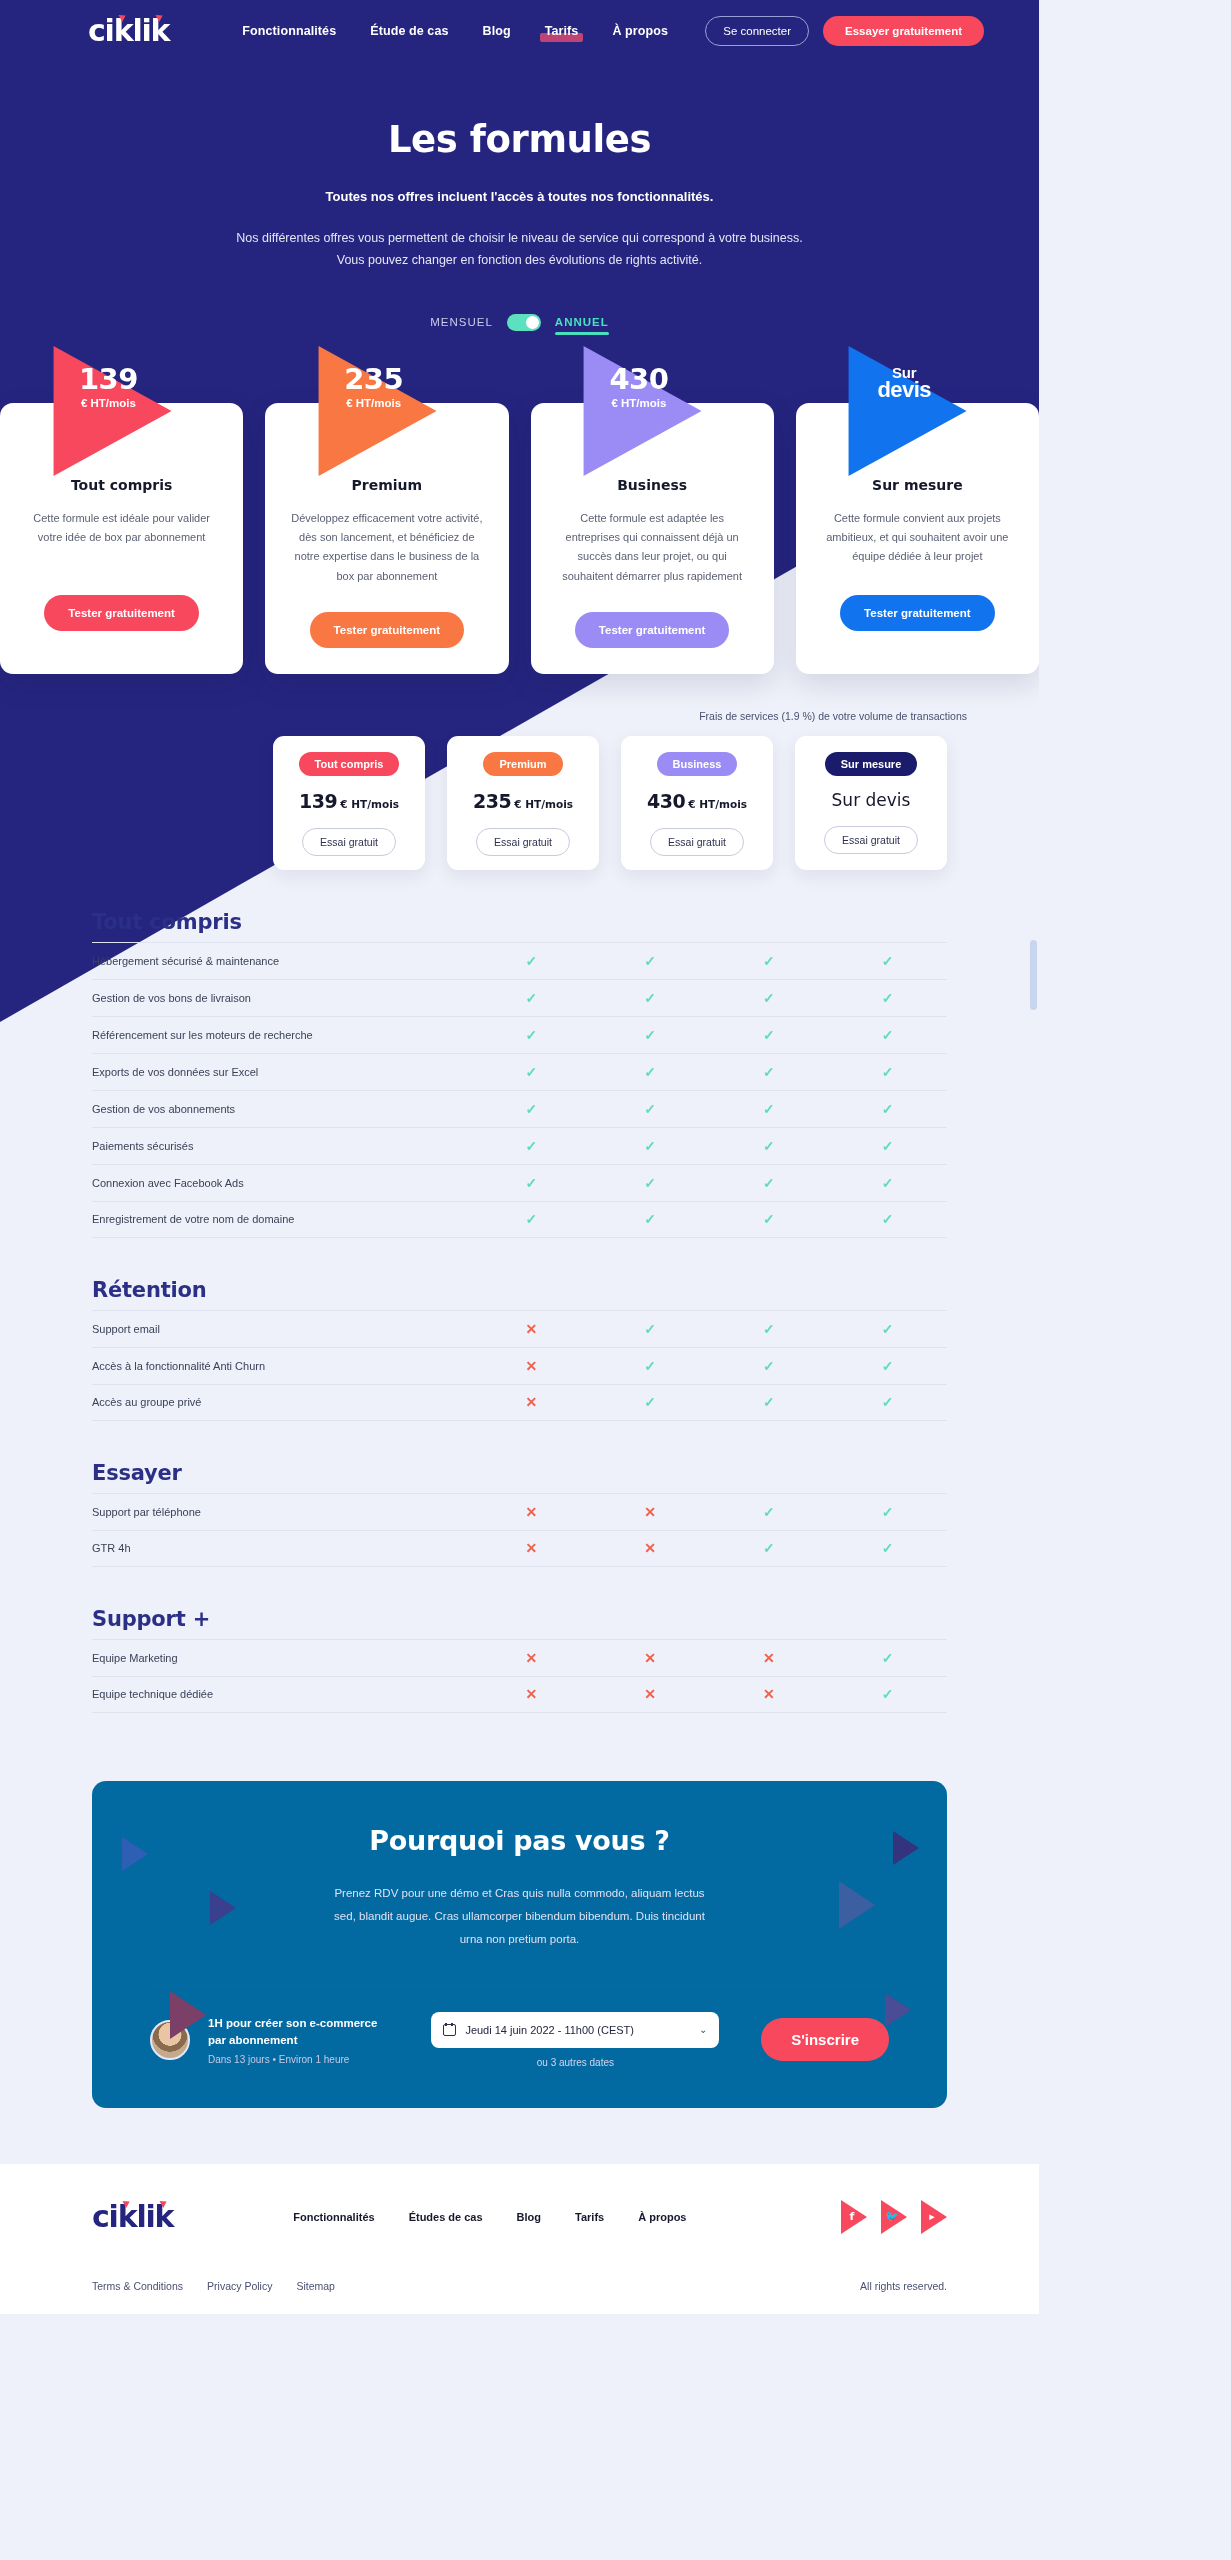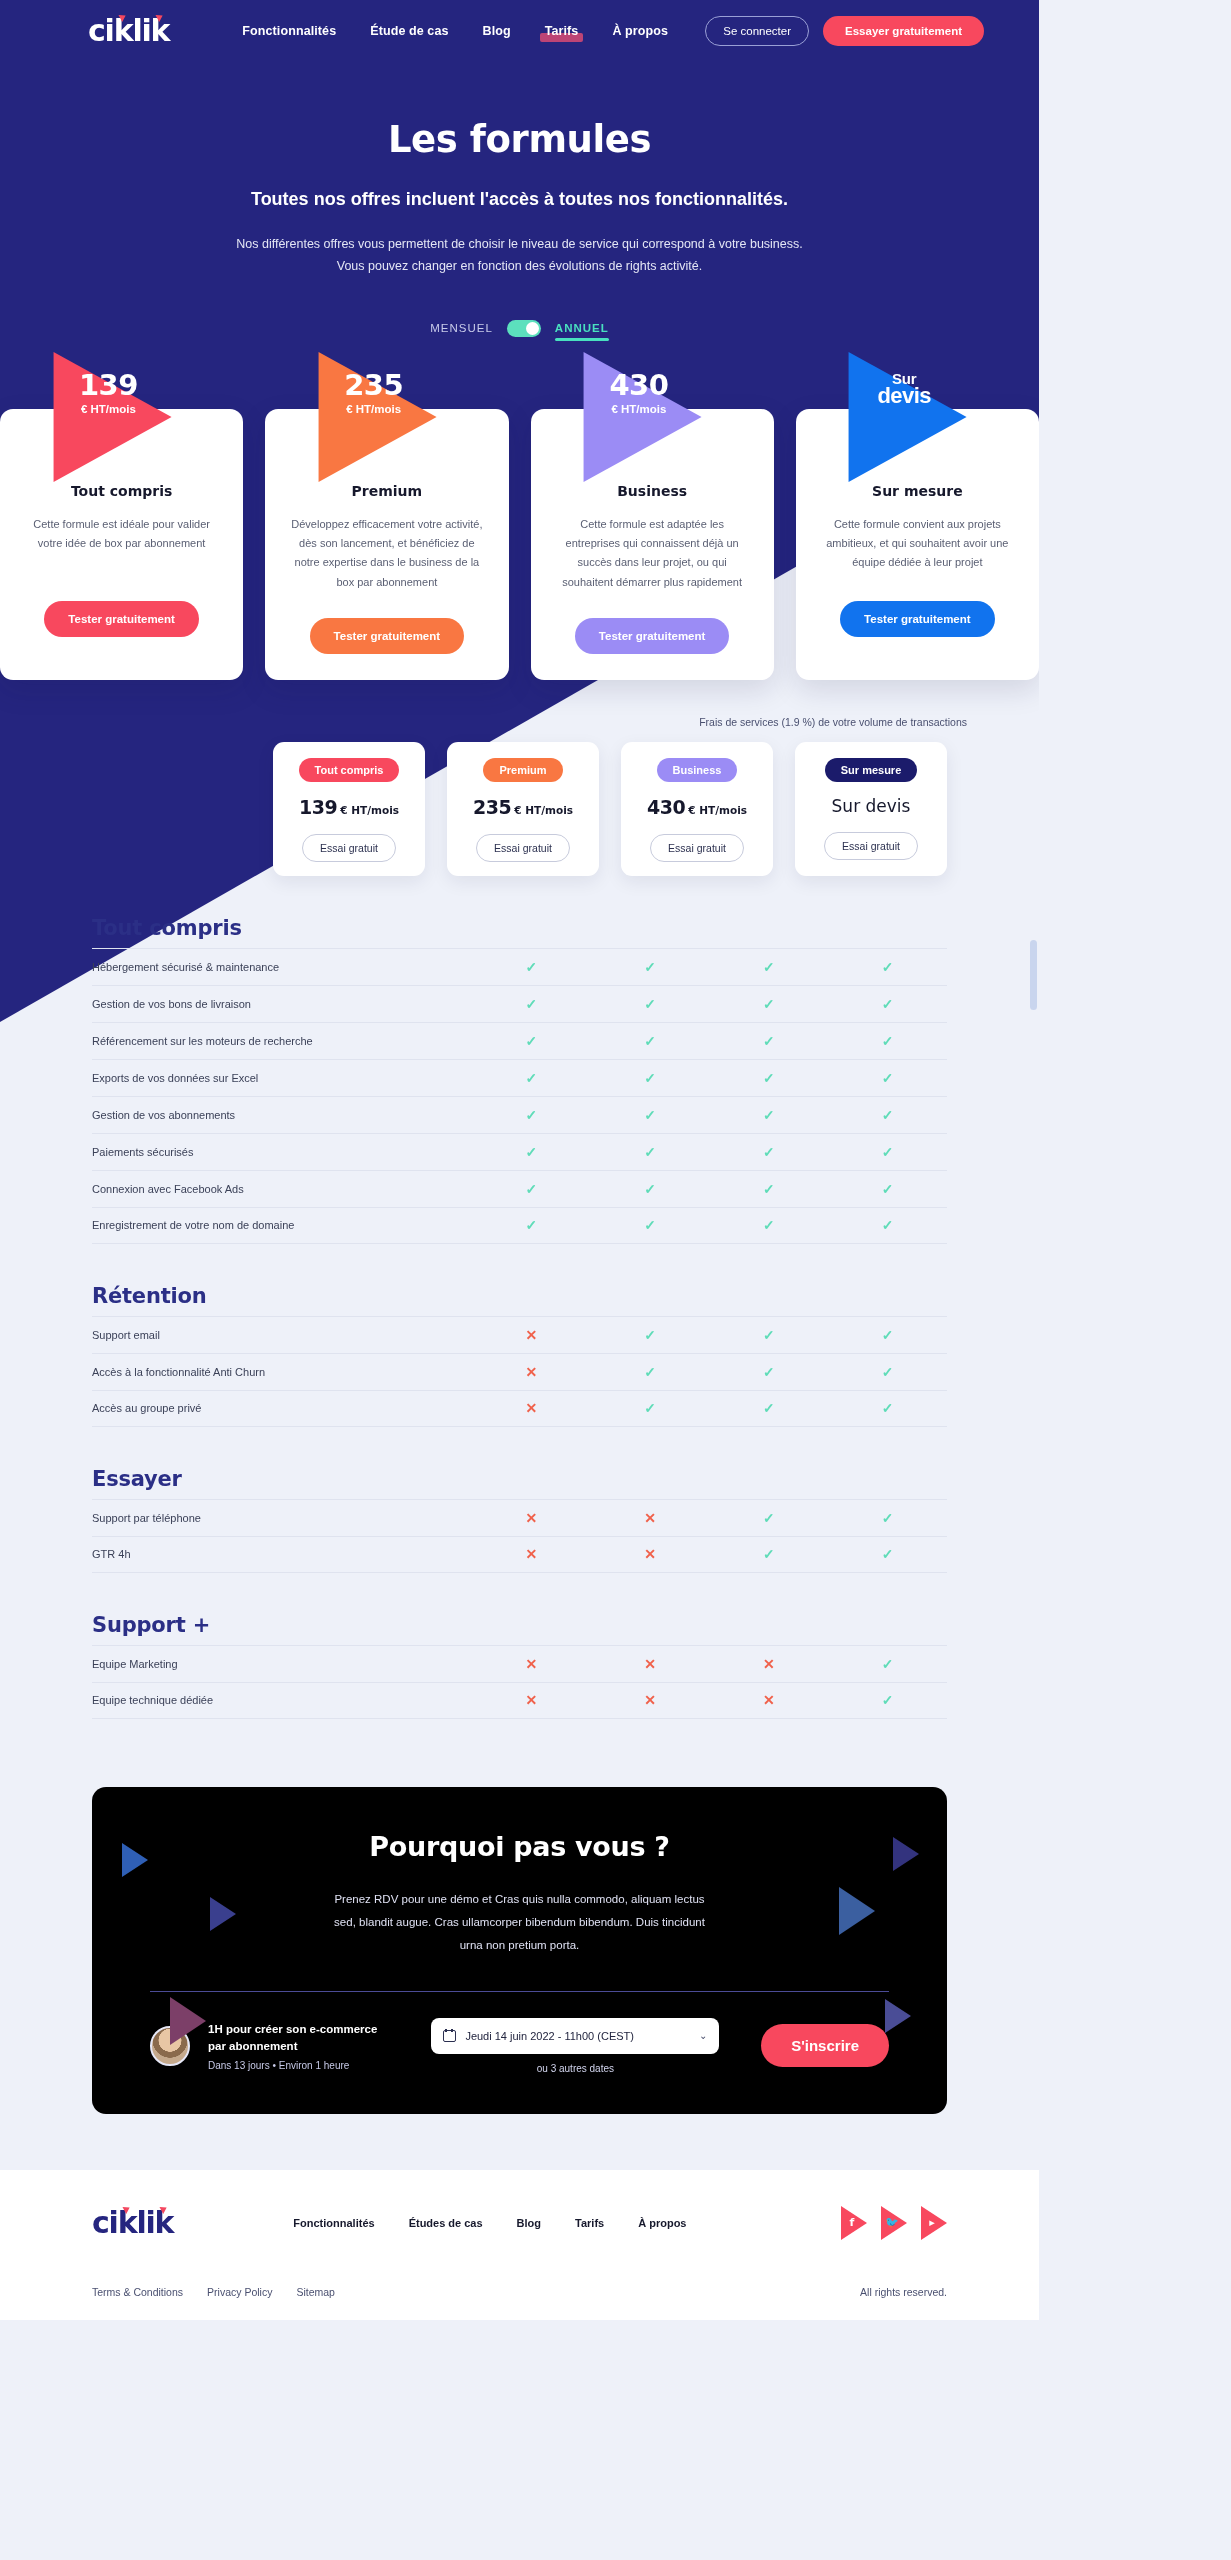--- a/index.html
+++ b/index.html
@@ -59,21 +59,21 @@
   }
   .btn-pink {
     background:#f8485e; color:#fff; border:none; border-radius: 20px;
     padding: 9px 22px; font-size: 11.5px; font-weight: 700; cursor:pointer;
     font-family:"Liberation Sans", sans-serif; white-space:nowrap;
   }
 
   
   .hero { position: relative; z-index: 5; text-align:center; padding-top: 56px; color:#fff; }
   .hero h1 { font-size: 37px; font-weight: 700; letter-spacing:-0.4px; font-family:"DejaVu Sans", sans-serif; }
-  .hero .sub { margin-top: 28px; font-size: 18px; font-weight: 700; }
+  .hero .sub { margin-top: 28px; font-size: 13px; font-weight: 700; }
   .hero .desc { margin-top: 24px; font-size: 12.5px; line-height: 1.75; color:#e4e6f5; font-weight:400; }
 
   
   .toggle-row {
     position:relative; z-index:5; margin-top: 42px;
     display:flex; align-items:center; justify-content:center; gap: 14px;
   }
   .toggle-row .lbl { font-size: 11.5px; letter-spacing: 1px; color:#c9ccea; font-weight:500; }
   .toggle-row .lbl.on { color:#49e0bf; font-weight:700; position:relative; }
   .toggle-row .lbl.on::after {
@@ -166,21 +166,21 @@
   .frow:last-child { border-bottom: 1px solid #dfe3ef; }
   .frow .fname { flex: 0 0 380px; font-size: 11px; color:#3b4158; }
   .frow .fcell { flex:1; text-align:center; }
   .ico { font-size: 14px; font-weight:700; line-height:1; display:inline-block; }
   .ico.yes { color:#5fdcb8; }
   .ico.no { color:#f0614b; }
   .sec-gap { height: 40px; }
 
   
   .cta-panel {
-    position: relative; z-index:5; margin: 68px 92px 16px; background:#000000;
+    position: relative; z-index:5; margin: 68px 92px 16px; background:#0369a1;
     border-radius: 14px; padding: 44px 0 40px; overflow:hidden; color:#fff; text-align:center;
   }
   .cta-panel h2 { font-size: 27px; font-weight:700; font-family:"DejaVu Sans", sans-serif; letter-spacing:-0.3px; }
   .cta-panel .blurb { margin-top: 26px; font-size: 11.5px; line-height: 2; color:#dfe1f3; }
   .cta-tri { position:absolute; width:0; height:0; border-top: 17px solid transparent; border-bottom: 17px solid transparent; }
   .hr { height:1px; background:#4b4b96; margin: 34px 58px 0; }
   .booking { display:flex; align-items:center; padding: 26px 58px 0; gap: 18px; }
   .avatar {
     width: 40px; height: 40px; border-radius: 50%; flex:none;
     background: radial-gradient(circle at 50% 34%, #e8c6a4 0 38%, #8a6a4c 39% 58%, #c5a98c 59% 100%);

